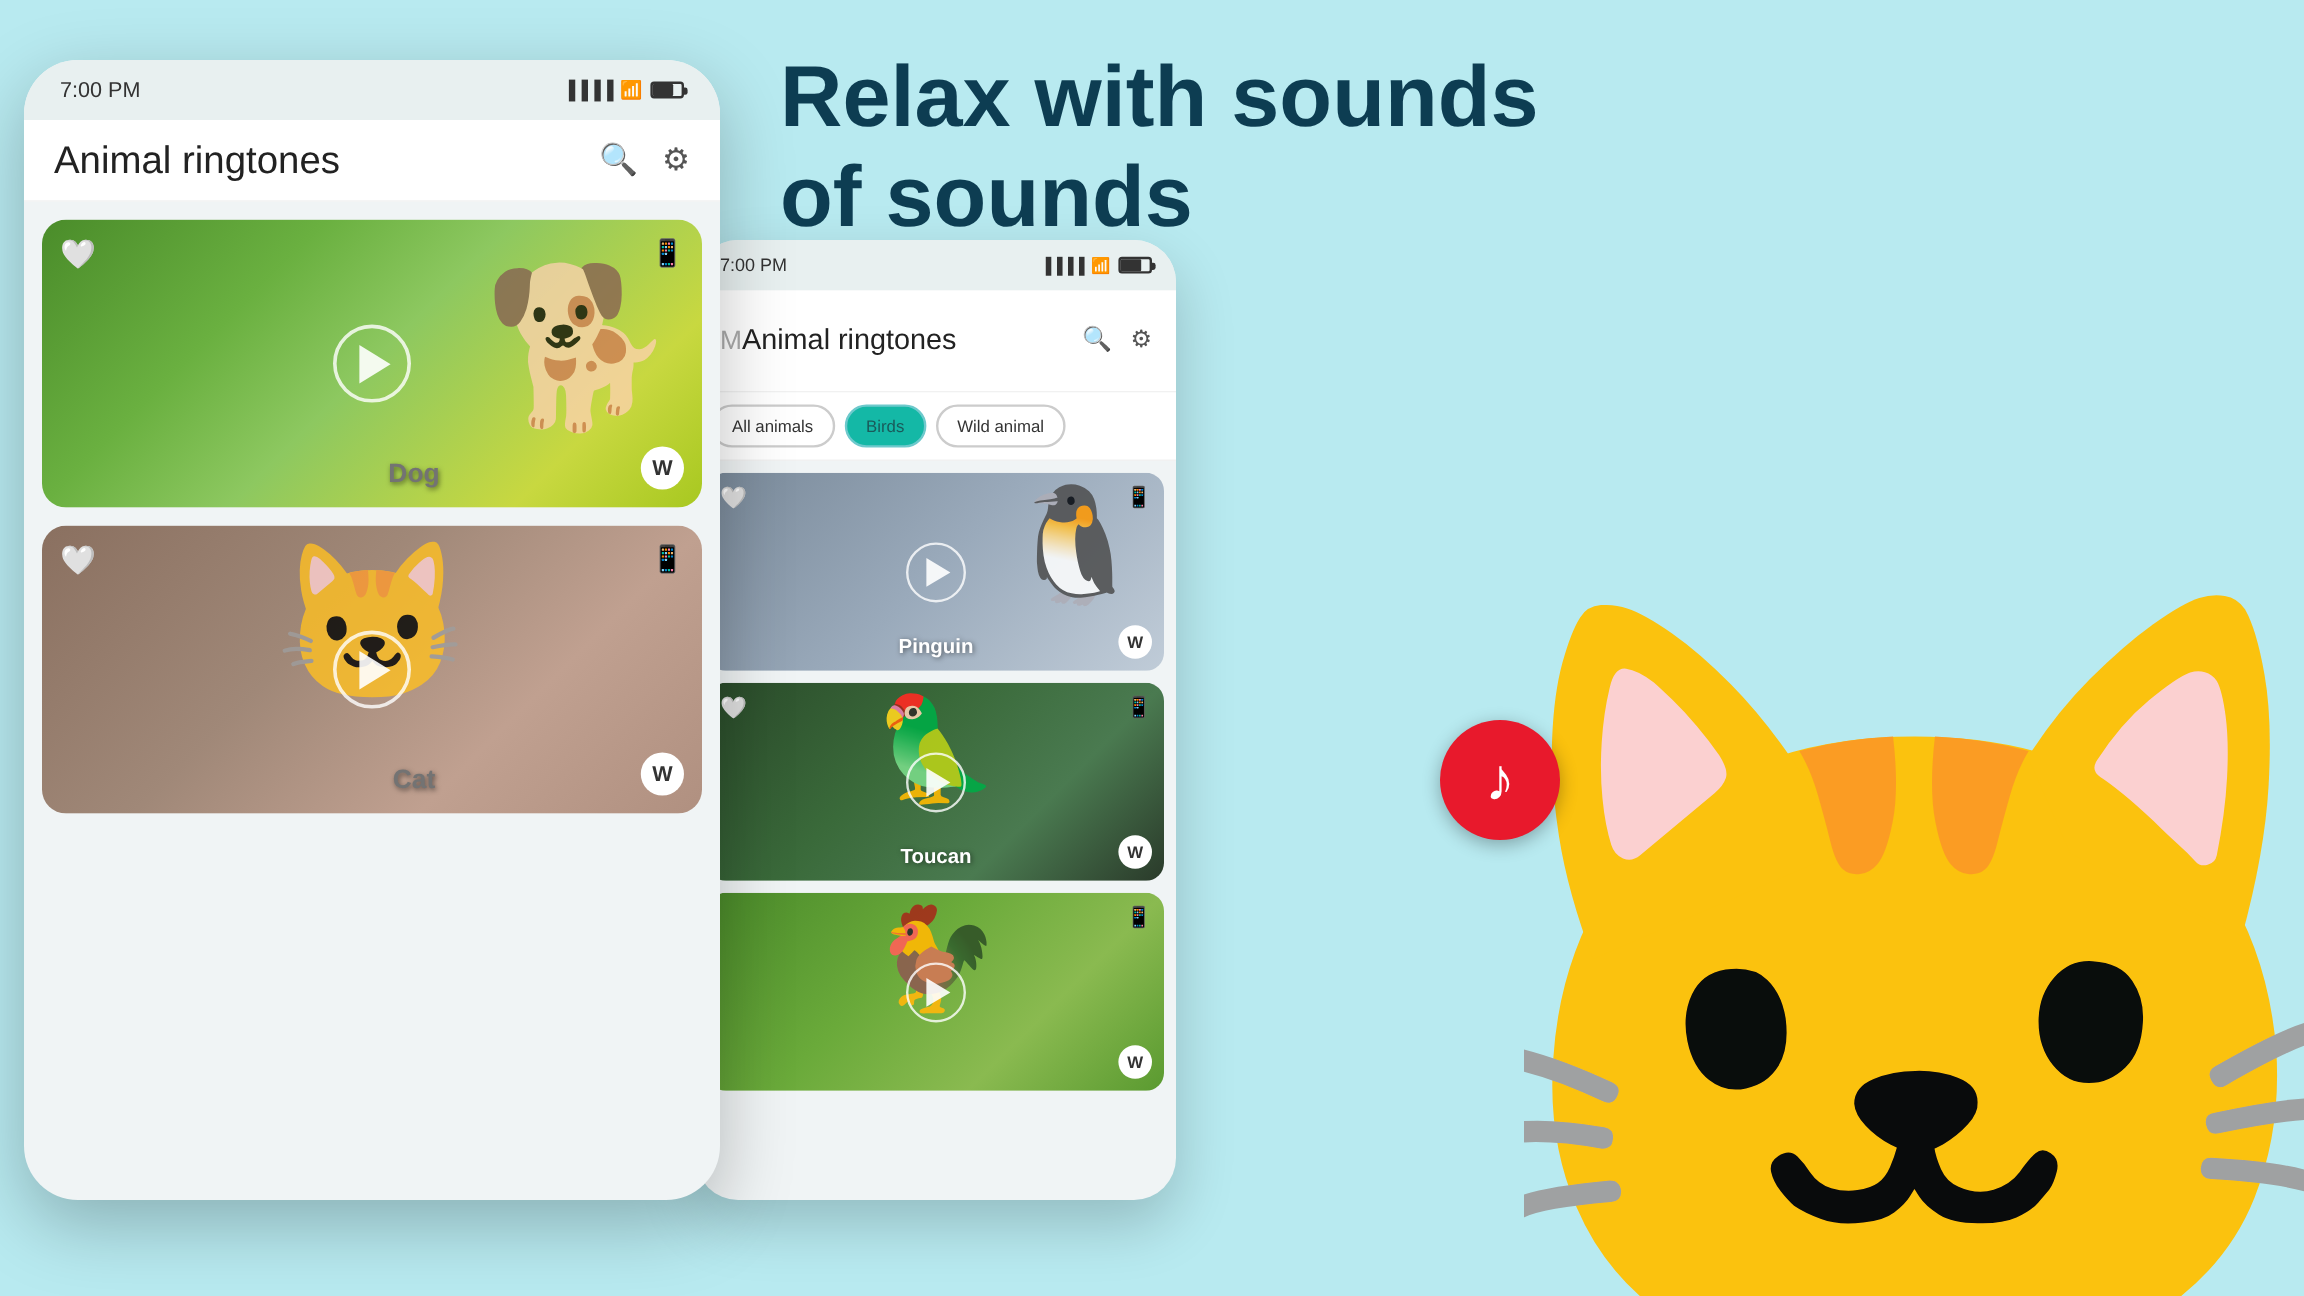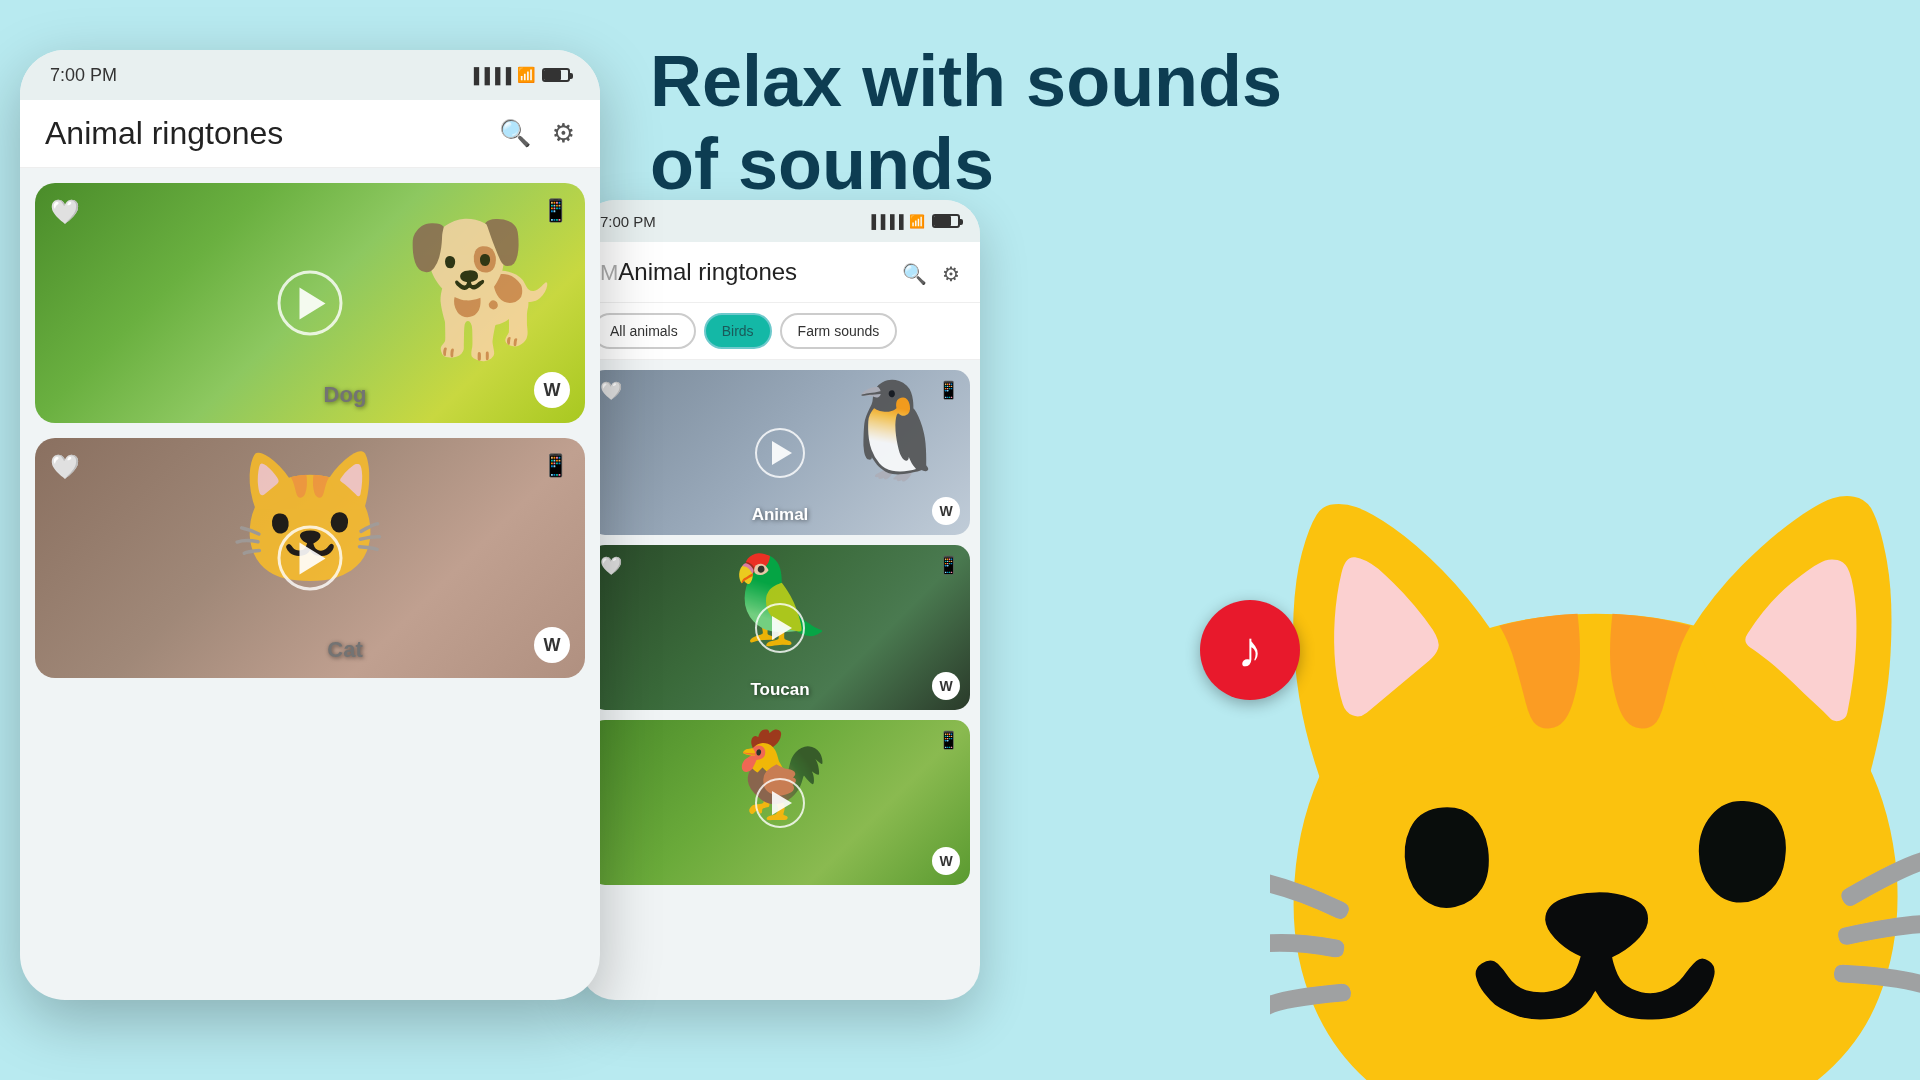--- a/index.html
+++ b/index.html
@@ -256,23 +256,23 @@
       display: flex;
       align-items: center;
       justify-content: space-between;
       padding: 0 20px;
       font-size: 15px;
       color: #333;
       font-weight: 500;
     }
     .phone2-header {
       background: white;
-      padding: 16px 20px;
-      display: flex;
-      align-items: flex-end;
+      padding: 28px 20px;
+      display: flex;
+      align-items: flex-start;
       justify-content: space-between;
       border-bottom: 1px solid #eee;
     }
     .phone2-title {
       font-size: 24px;
       font-weight: 400;
       color: #222;
     }
     .phone2-header-icons {
       display: flex;
@@ -469,35 +469,35 @@
     <span class="phone2-title"><span style="color:#aaa;font-size:22px;font-weight:300;">M</span><span>Animal ringtones</span></span>
     <div class="phone2-header-icons">
       <span style="font-size:20px;color:#555;">🔍</span>
       <span style="font-size:20px;color:#555;">⚙</span>
     </div>
   </div>
 
   <div class="phone2-tabs">
     <div class="tab-pill2">All animals</div>
     <div class="tab-pill2 active">Birds</div>
-    <div class="tab-pill2">Farm sounds</div>
+    <div class="tab-pill2">Wild animal</div>
   </div>
 
   <div class="phone2-content">
 
     <div class="animal-card2">
       <div class="card-bg-penguin">
         <span style="position:absolute;right:15px;top:5px;font-size:95px;opacity:0.85;">🐧</span>
       </div>
       <span class="card2-heart">🤍</span>
       <span class="card2-ringtone">📱</span>
       <div class="card2-play">
         <div class="play-triangle2"></div>
       </div>
-      <span class="card2-label">Animal</span>
+      <span class="card2-label">Pinguin</span>
       <div class="card2-w-badge">W</div>
     </div>
 
     <div class="animal-card2">
       <div class="card-bg-toucan">
         <span style="position:absolute;left:50%;transform:translateX(-50%);top:5px;font-size:85px;opacity:0.9;">🦜</span>
       </div>
       <span class="card2-heart">🤍</span>
       <span class="card2-ringtone">📱</span>
       <div class="card2-play">

